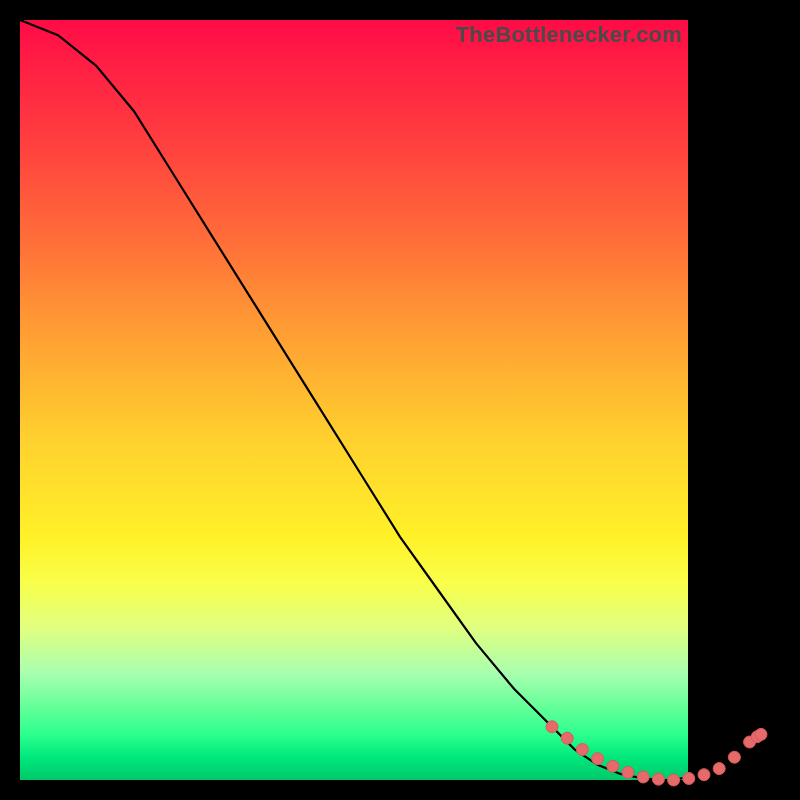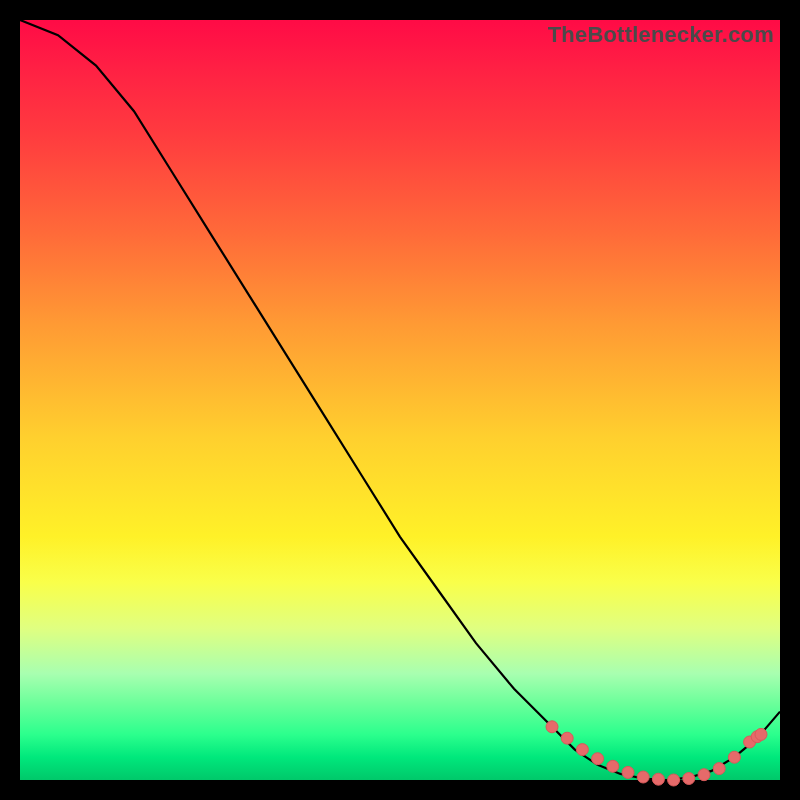--- a/index.html
+++ b/index.html
@@ -14,21 +14,21 @@
   .frame {
     position: relative;
     width: 800px;
     height: 800px;
     background: #000;
   }
   .plot-area {
     position: absolute;
     left: 20px;
     top: 20px;
-    width: 760px;
+    width: 668px;
     height: 760px;
     
     background: linear-gradient(
       to bottom,
       #ff0b46 0%,
       #ff1f44 6%,
       #ff3b3f 15%,
       #ff6a39 28%,
       #ff9a34 40%,
       #ffd02e 55%,

